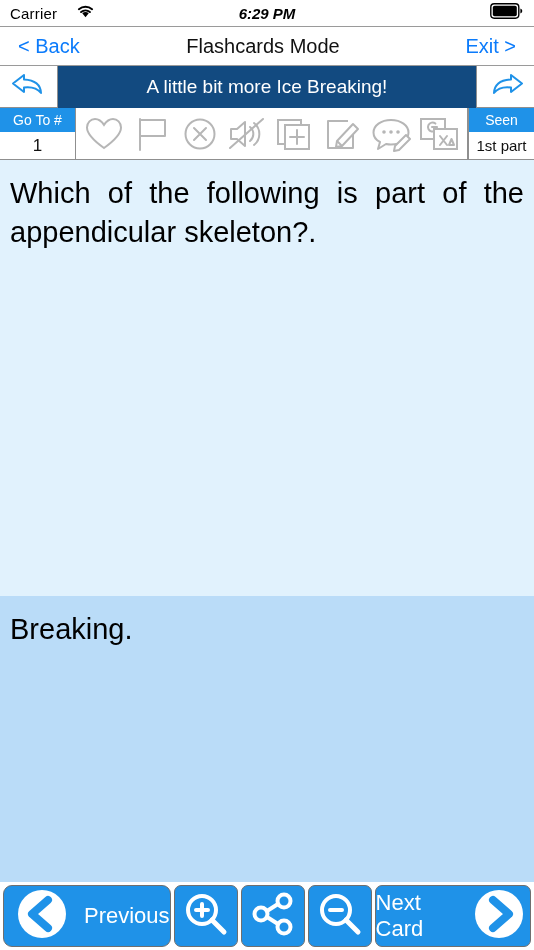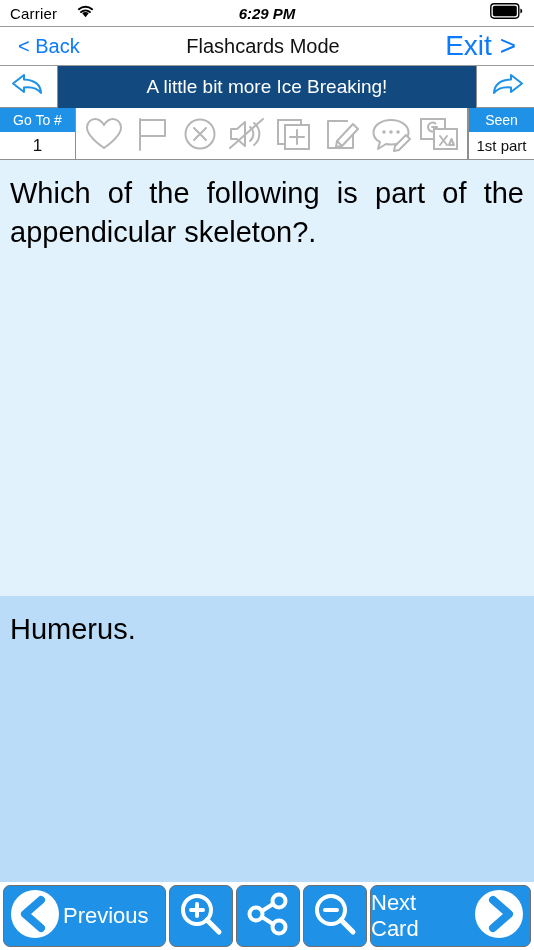--- a/index.html
+++ b/index.html
@@ -28,21 +28,21 @@
   .navbar {
     height: 40px; border-top: 1px solid #9a9a9a; border-bottom: 1px solid #9a9a9a;
     display: flex; align-items: center; position: relative; background: #fff;
     padding: 0 18px;
   }
   .nav-back { font-size: 20px; color: #0b7bfb; }
   .nav-title {
     position: absolute; left: 0; right: 8px; text-align: center;
     font-size: 20px; color: #111; pointer-events: none;
   }
-  .nav-exit { margin-left: auto; font-size: 28px; color: #0b7bfb; }
+  .nav-exit { margin-left: auto; font-size: 20px; color: #0b7bfb; }
 
   
   .bannerrow { height: 42px; display: flex; align-items: stretch; background: #fff; }
   .arrow-btn {
     width: 58px; display: flex; align-items: center; justify-content: center;
     background: #fff; border: 1px solid #8f8f8f; border-top: none;
   }
   .arrow-btn.left { border-left: none; }
   .arrow-btn.right { border-right: none; }
   .banner {
@@ -101,21 +101,21 @@
   
   .bottombar {
     position: absolute; left: 0; bottom: 0; width: 534px; height: 68px;
     background: #ffffff; display: flex; align-items: center;
     padding: 3px 3px; gap: 3px;
   }
   .bb {
     background: #1f92e8; border: 1px solid #6f6f6f; border-radius: 7px;
     height: 62px; display: flex; align-items: center; justify-content: center;
   }
-  .bb.prev { flex: 0 0 163px; justify-content: flex-start; padding-left: 5px; gap: 2px; }
+  .bb.prev { flex: 0 0 163px; justify-content: flex-start; padding-left: 12px; gap: 16px; border-radius: 9px; }
   .bb.next { flex: 1; justify-content: flex-end; padding-right: 5px; gap: 8px; }
   .bb.sq { flex: 0 0 64px; }
   .bb-label { color: #fff; font-size: 22px; }
 </style>
 </head>
 <body>
 
 <div class="phone">
 
   <div class="statusbar">
@@ -248,21 +248,21 @@
       <div class="seen-value">1st part</div>
     </div>
 
   </div>
 
   <div class="question">
     <p>Which of the following is part of the appendicular skeleton?.</p>
   </div>
 
   <div class="answer">
-    <p>Humerus.</p>
+    <p>Breaking.</p>
   </div>
 
   <div class="bottombar">
 
     <div class="bb prev">
       <span>
         <svg width="52" height="52" viewBox="0 0 52 52">
           <circle cx="26" cy="26" r="24" fill="#fff"></circle>
           <path d="M32 12 L16 26 L32 40" fill="none" stroke="#1f92e8" stroke-width="8" stroke-linecap="round" stroke-linejoin="round"></path>
         </svg>

